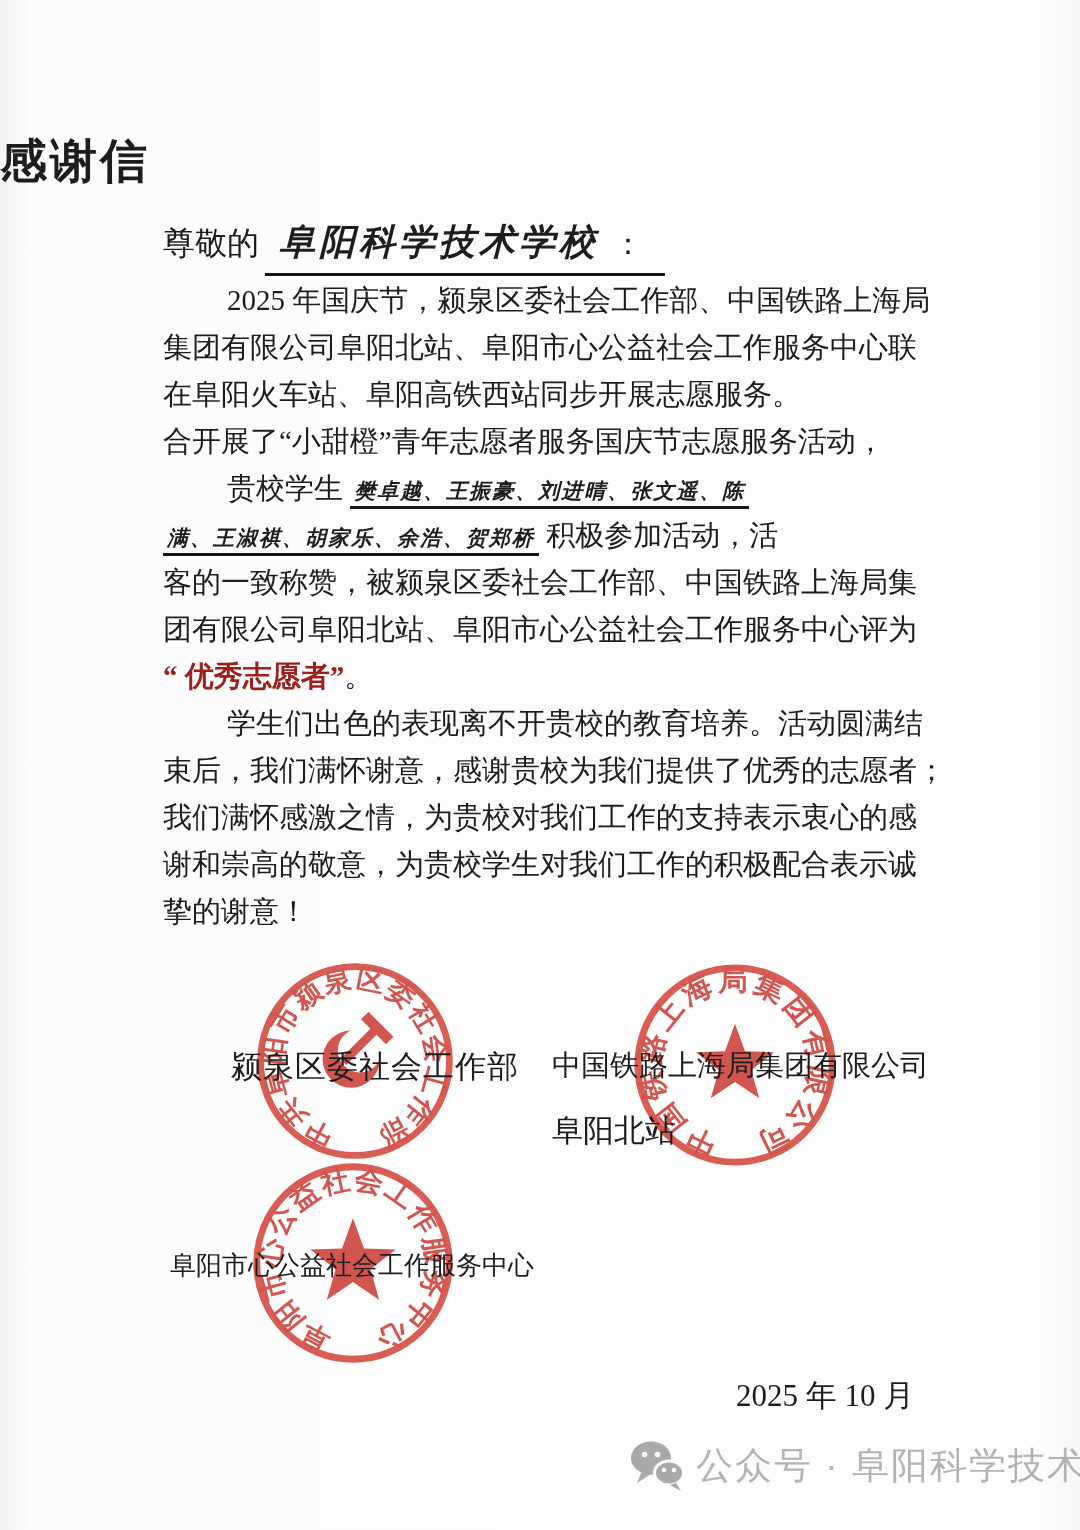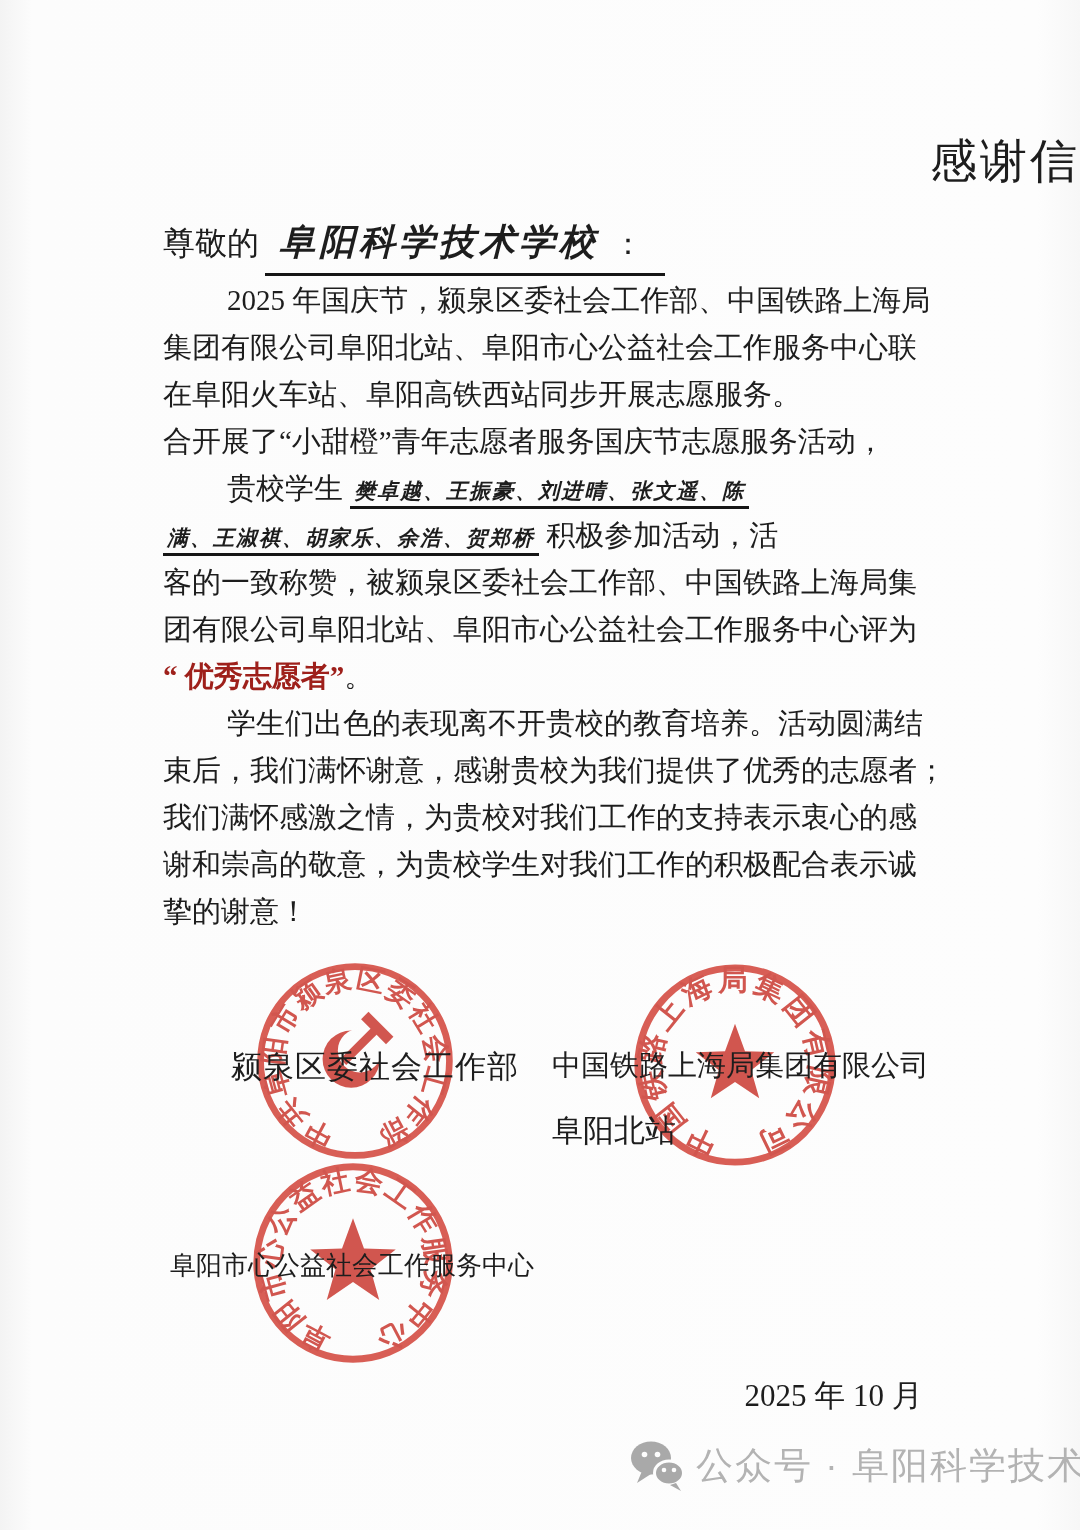--- a/index.html
+++ b/index.html
@@ -1,38 +1,38 @@
 <!DOCTYPE html>
 <html><head>
 <meta charset="utf-8">
 <style>
   html,body{margin:0;padding:0;background:#ffffff;}
   .page{
     position:relative;width:1080px;height:1530px;overflow:hidden;
     background:linear-gradient(90deg,#f3f3f3 0,#fcfcfc 3%,#fdfdfd 96%,#f7f7f7 100%);
     font-family:"Liberation Serif","DejaVu Serif",serif;color:#1d1d1d;
   }
-  .title{position:absolute;top:130px;left:0;width:100%;text-align:right;
-    font-size:47px;font-weight:400;letter-spacing:3px;}
+  .title{position:absolute;top:130px;left:0;width:100%;text-align:left;
+    font-size:47px;font-weight:700;letter-spacing:3px;}
   .salutation{position:absolute;left:163px;top:218px;font-size:32px;white-space:nowrap;z-index:2;font-family:Liberation Serif, serif;}
   .u-wrap{display:inline-block;border-bottom:3px solid #161616;padding:0 22px 6px 14px;margin-left:6px;}
   .script{font-weight:700;font-style:italic;letter-spacing:4px;font-size:36px;}
   .sal-colon{font-size:30px;padding-left:14px;}
   .body{position:absolute;left:163px;top:277px;width:780px;font-size:29px;z-index:2;}
   .bline{height:47px;line-height:47px;white-space:nowrap;}
   .indent{padding-left:64px;}
   .names{font-weight:700;font-style:italic;letter-spacing:2px;font-size:21px;
     border-bottom:3px solid #161616;padding:0 4px 3px 4px;}
   .award{color:#9e201b;font-weight:700;margin-top:24px;}
   .sig{position:absolute;z-index:3;white-space:nowrap;}
   .sig-org1{left:203px;top:1046px;font-size:31px;letter-spacing:1px;margin-left:28px;}
   .sig-org2{left:552px;top:1046px;width:377px;text-align:center;font-size:29px;}
   .sig-org2b{left:552px;top:1110px;width:377px;text-align:left;font-size:31px;}
   .sig-org3{left:170px;top:1248px;font-size:26px;}
-  .sig-date{left:736px;top:1375px;width:195px;text-align:center;font-size:31px;}
+  .sig-date{left:736px;top:1375px;width:195px;text-align:left;font-size:31px;}
   .stamp{position:absolute;z-index:1;opacity:0.88;}
   .footer{position:absolute;left:630px;top:1440px;display:flex;align-items:center;z-index:2;}
   .footer-label{margin-left:10px;font-family:"Liberation Sans","DejaVu Sans",sans-serif;
     font-size:37px;color:#b3b3b3;letter-spacing:2px;white-space:nowrap;}
 </style>
 </head>
 <body>
 
 <div class="page">
 

